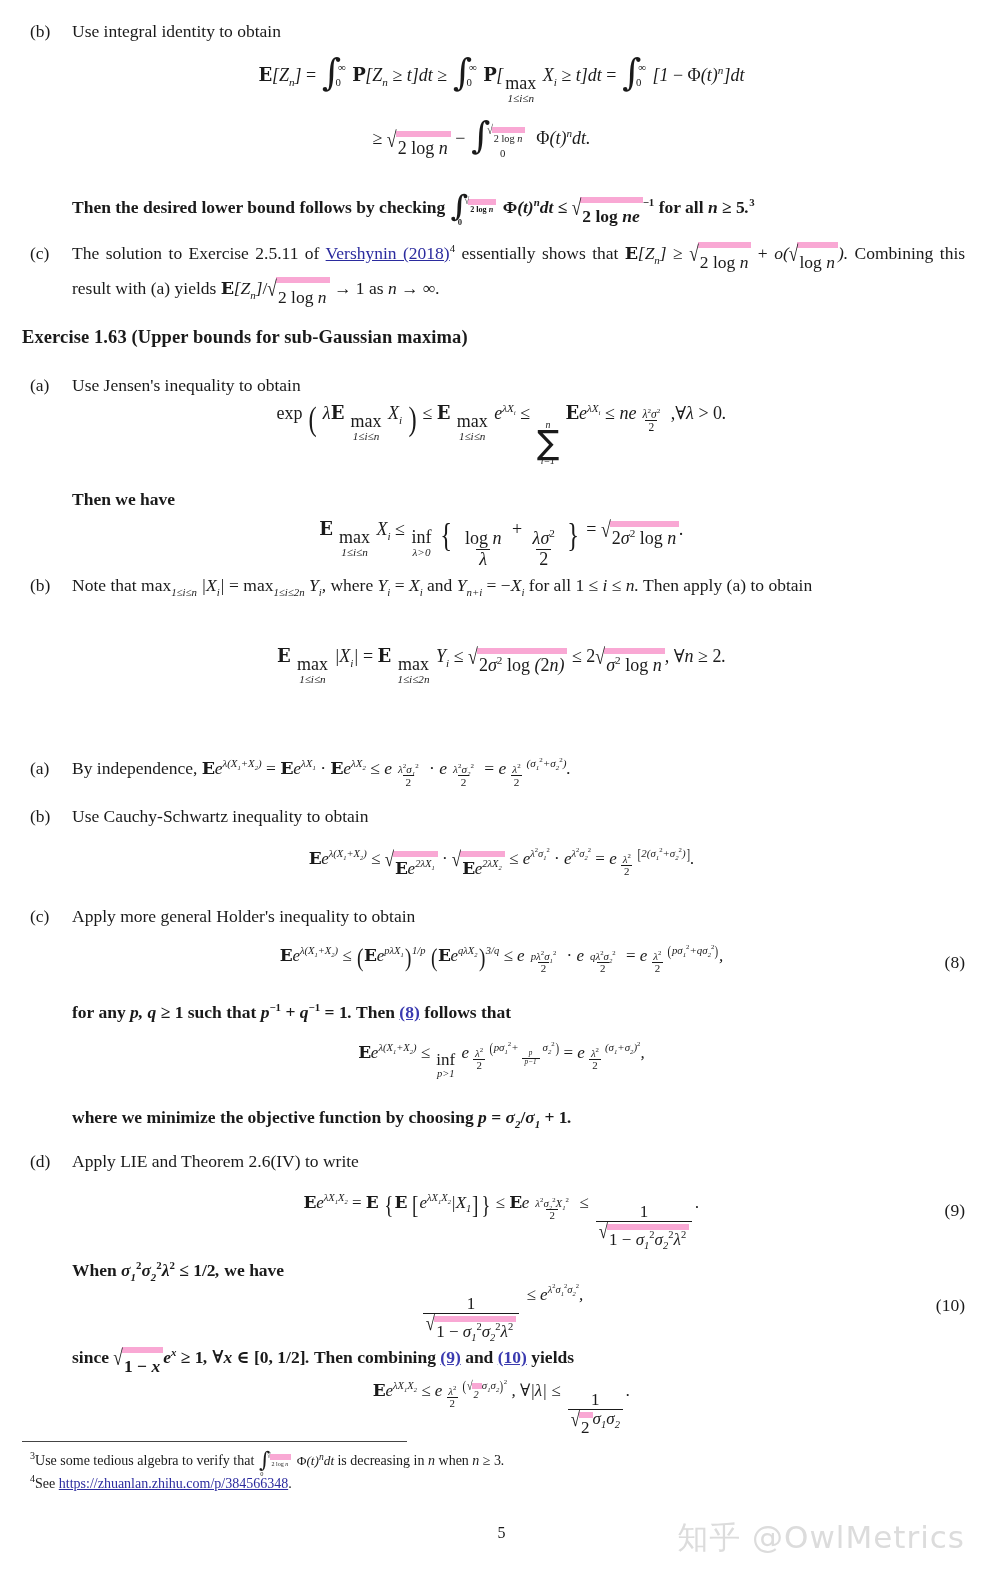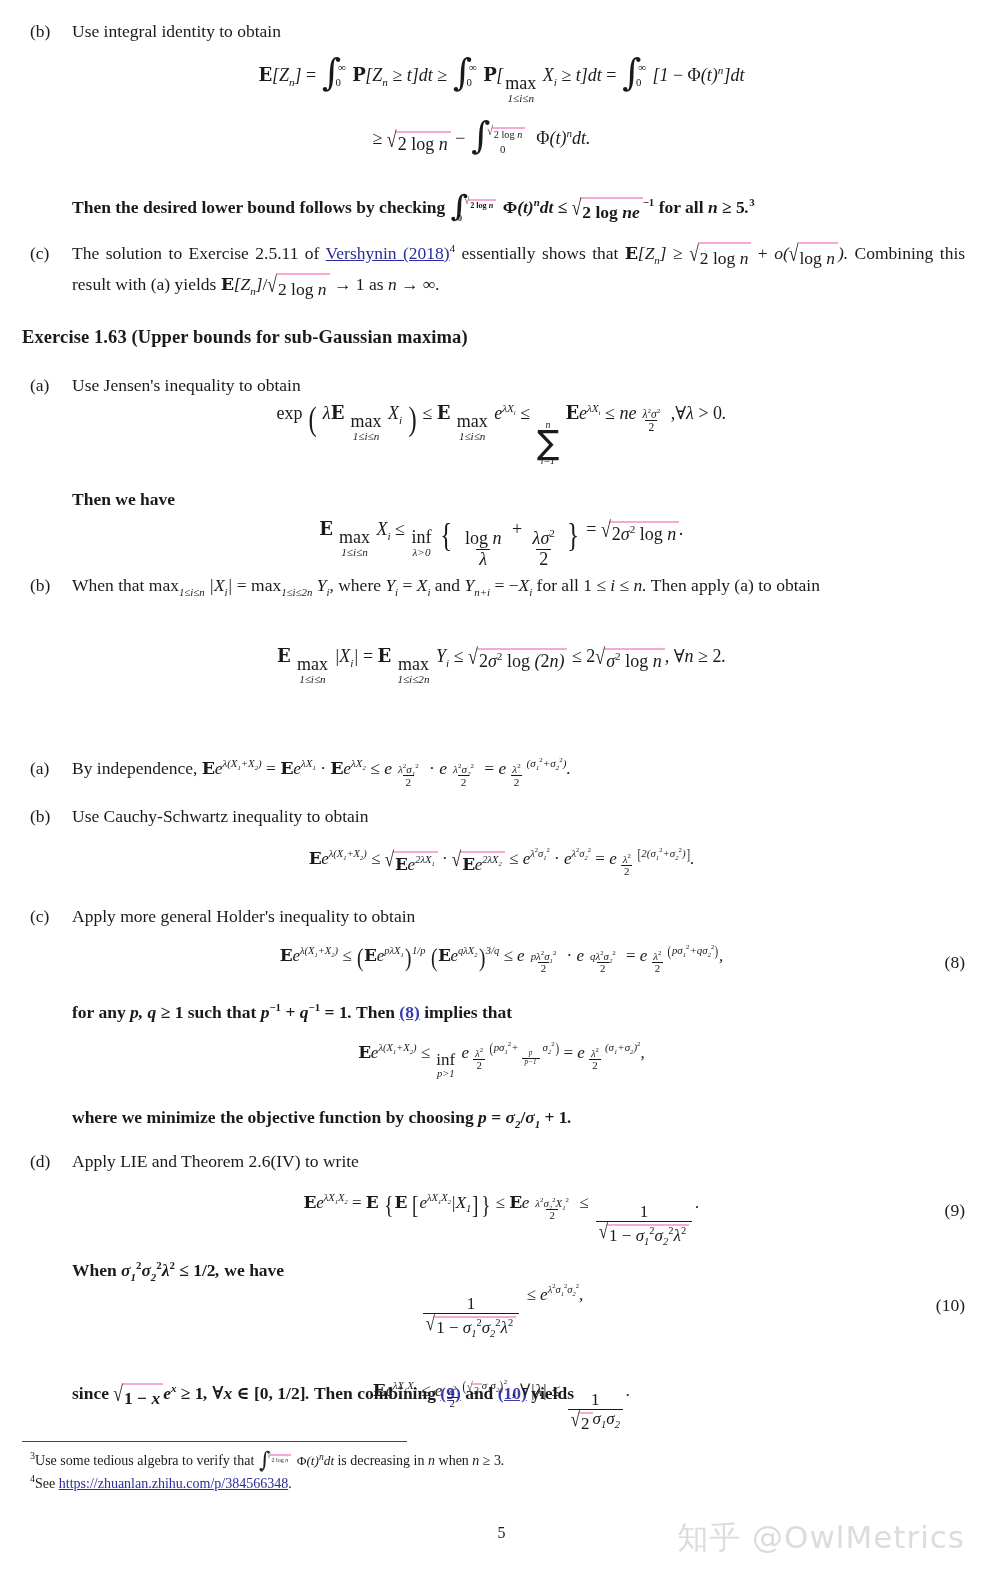--- a/index.html
+++ b/index.html
@@ -104,21 +104,21 @@
   
   .sqrt { display: inline-flex; align-items: stretch; vertical-align: -0.12em; }
   .sqrt > .radical {
     display: inline-block;
     font-style: normal;
     transform: scaleY(1.25) translateY(-0.5px);
     transform-origin: center;
     margin-right: -1px;
   }
   .sqrt > .rad-body {
-    border-top: 2px solid #f9a8d4;
+    border-top: 6px solid #f9a8d4;
     padding: 1px 3px 0 2px;
   }
 
   
   .intg {
     display: inline-flex;
     align-items: center;
     vertical-align: -0.2em;
     margin: 0 2px 0 1px;
   }
@@ -369,21 +369,21 @@
       <span class="sqrt">
           <span class="radical">√</span>
           <span class="rad-body"><span class="mr">2</span><span class="m">σ</span><sup class="sr">2</sup> <span class="mr">log</span> <span class="m">n</span></span>
         </span>.
     </span>
   </div>
 
   <div class="item" style="left:30px; top:572px; width:935px;">
     <span class="item-label">(b)</span>
     <span class="item-body">
-      <span>When that</span>
+      <span>Note that</span>
       <span class="m"><span class="mr">max</span><sub class="s">1≤i≤n</sub> |<span class="m">X</span><sub class="s">i</sub>| <span class="op">=</span> <span class="mr">max</span><sub class="s">1≤i≤2n</sub> <span class="m">Y</span><sub class="s">i</sub>,</span>
       <span>where</span>
       <span class="m"><span class="m">Y</span><sub class="s">i</sub> <span class="op">=</span> <span class="m">X</span><sub class="s">i</sub></span>
       <span>and</span>
       <span class="m"><span class="m">Y</span><sub class="s">n+i</sub> <span class="op">=</span> <span class="op">−</span><span class="m">X</span><sub class="s">i</sub></span>
       <span>for all</span>
       <span class="m"><span class="mr">1</span> <span class="op">≤</span> <span class="m">i</span> <span class="op">≤</span> <span class="m">n</span>.</span>
       <span>Then apply (a) to obtain</span>
     </span>
   </div>
@@ -487,21 +487,21 @@
   </div>
   <div class="eqnum" style="top:952px;">(8)</div>
 
   <div class="block" style="left:72px; top:1000px; width:880px;">
     <span>for any</span>
     <span class="m"><span class="m">p</span>, <span class="m">q</span> <span class="op">≥</span> <span class="mr">1</span></span>
     <span>such that</span>
     <span class="m"><span class="m">p</span><sup class="sr">−1</sup> <span class="op">+</span> <span class="m">q</span><sup class="sr">−1</sup> <span class="op">=</span> <span class="mr">1</span>.</span>
     <span>Then</span>
     <a class="ref" href="#">(8)</a>
-    <span>implies that</span>
+    <span>follows that</span>
   </div>
 
   <div class="eq" style="top:1042px; font-size:17px;">
     <span class="m">
       <span class="bb">E</span><span class="m">e</span><sup class="s">λ(X<sub class="s">1</sub>+X<sub class="s">2</sub>)</sup>
       <span class="op">≤</span> <span class="lim">
           <span class="base">inf</span>
           <span class="bot">p&gt;1</span>
         </span>
       <span class="m">e</span><span class="expn"><span class="frac">
@@ -563,21 +563,21 @@
           <span class="den"><span class="sqrt">
               <span class="radical">√</span>
               <span class="rad-body"><span class="mr">1</span> <span class="op">−</span> <span class="m">σ</span><sub class="s">1</sub><sup class="sr">2</sup><span class="m">σ</span><sub class="s">2</sub><sup class="sr">2</sup><span class="m">λ</span><sup class="sr">2</sup></span>
             </span></span>
         </span>
       <span class="op">≤</span> <span class="m">e</span><sup class="s">λ<sup class="sr">2</sup>σ<sub class="s">1</sub><sup class="sr">2</sup>σ<sub class="s">2</sub><sup class="sr">2</sup></sup>,
     </span>
   </div>
   <div class="eqnum" style="top:1295px;">(10)</div>
 
-  <div class="block" style="left:72px; top:1381px; width:880px;">
+  <div class="block" style="left:72px; top:1345px; width:880px;">
     <span>since</span>
     <span class="m"><span class="sqrt">
           <span class="radical">√</span>
           <span class="rad-body"><span class="mr">1</span> <span class="op">−</span> <span class="m">x</span></span>
         </span><span class="m">e</span><sup class="s">x</sup> <span class="op">≥</span> <span class="mr">1</span>, <span class="op">∀</span><span class="m">x</span> <span class="op">∈</span> <span class="mr">[0, 1/2]</span>.</span>
     <span>Then combining</span>
     <a class="ref" href="#">(9)</a>
     <span>and</span>
     <a class="ref" href="#">(10)</a>
     <span>yields</span>

